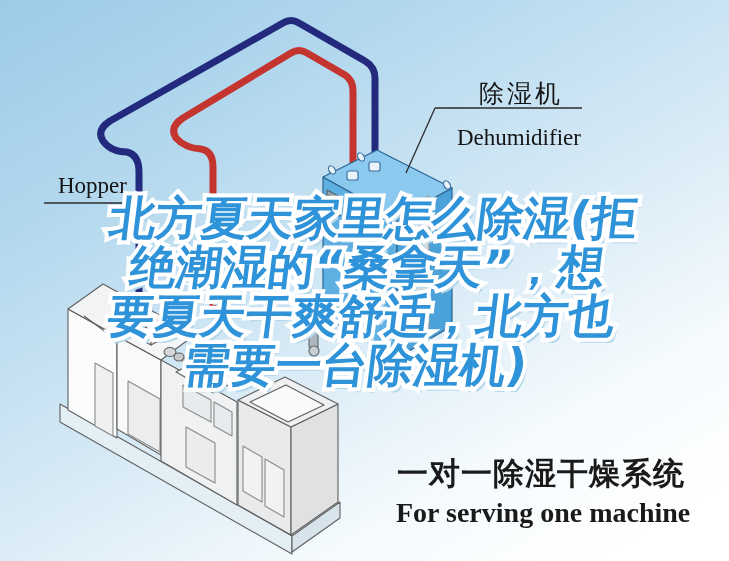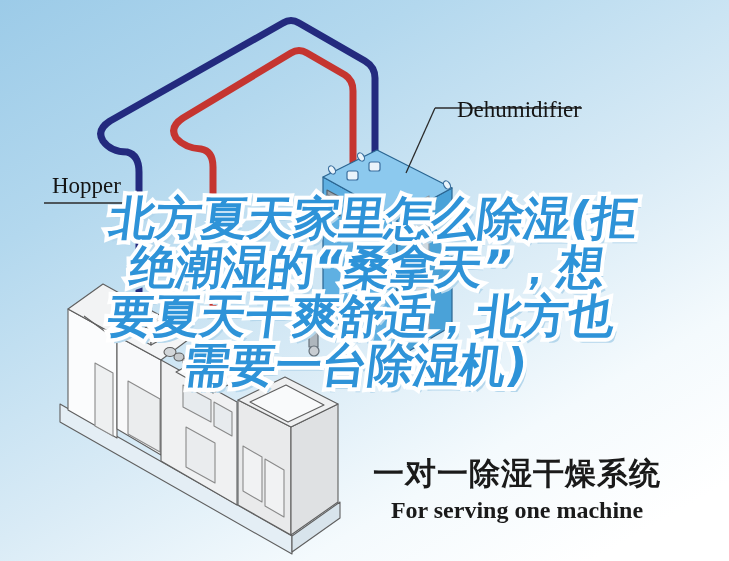--- a/index.html
+++ b/index.html
@@ -8,29 +8,29 @@
     background: linear-gradient(150deg, #9ccbe8 0%, #b3d8ee 25%, #d9ebf6 55%, #f4fafd 75%, #ffffff 92%);
     font-family:"DejaVu Sans", sans-serif;
   }
   .illustration { position:absolute; left:0; top:0; z-index:1; }
 
   
   .callout { position:absolute; z-index:10; color:#141414; }
   .callout .zh { font-size:25px; letter-spacing:2px; line-height:1.1; white-space:nowrap; }
   .callout .en { font-family:"Liberation Serif", serif; font-size:23px; line-height:1.15; white-space:nowrap; }
   .dryer-label   { left:46px;  top:169px; }
-  .dryer-label .en { margin-left:6px; margin-top:4px; }
+  .dryer-label .en { margin-left:12px; margin-top:4px; }
   .dehum-label   { left:479px; top:80px; }
   .dehum-label .zh { letter-spacing:3px; }
   .dehum-label .en { margin-left:-22px; margin-top:17px; }
 
   
-  .caption { position:absolute; left:372px; top:453px; width:290px; text-align:center; z-index:10; color:#1a1a1a; }
+  .caption { position:absolute; left:396px; top:453px; width:290px; text-align:center; z-index:10; color:#1a1a1a; }
   .caption .zh { font-size:31px; font-weight:bold; letter-spacing:1px; white-space:nowrap; }
-  .caption .en { font-family:"Liberation Serif", serif; font-weight:bold; font-size:24px; margin-top:2px; white-space:nowrap; }
+  .caption .en { font-family:"Liberation Serif", serif; font-weight:bold; font-size:28px; margin-top:2px; white-space:nowrap; }
 
   
   .overlay-title {
     position:absolute; left:0; top:194px; width:729px; z-index:30;
     text-align:center; transform:skewX(-7deg);
     font-weight:bold; font-size:46px; pointer-events:none;
   }
   .ol-line { position:relative; height:49px; line-height:49px; color:#2e93d8; white-space:nowrap; }
   .ol-line .back {
     position:absolute; left:0; width:100%; top:0; color:#2e93d8;
@@ -116,20 +116,21 @@
       <path fill="#eff0f1" d="M238,400 L285,377 L338,404 L291,427 Z"></path>
       <path fill="#f9fafb" d="M250,402 L286,385 L324,405 L288,422 Z"></path>
     </g>
   </svg>
 
   <div class="callout dryer-label">
     <div class="en">Hopper</div>
   </div>
 
   <div class="callout dehum-label">
+    <div class="zh">除湿机</div>
     <div class="en">Dehumidifier</div>
   </div>
 
   <div class="caption">
     <div class="zh">一对一除湿干燥系统</div>
     <div class="en">For serving one machine</div>
   </div>
 
   <div class="overlay-title">
     <div class="ol-line">

